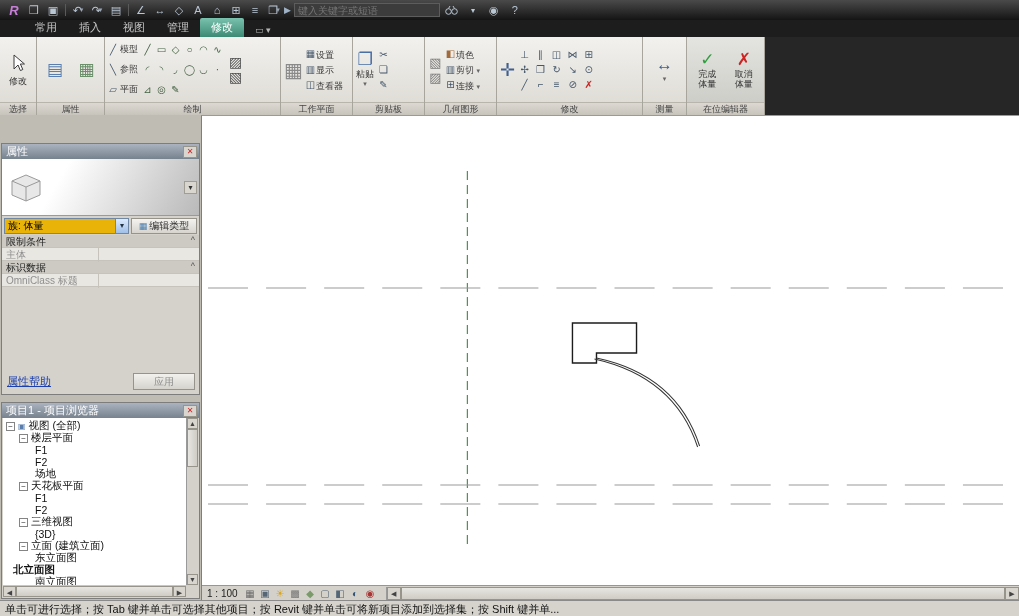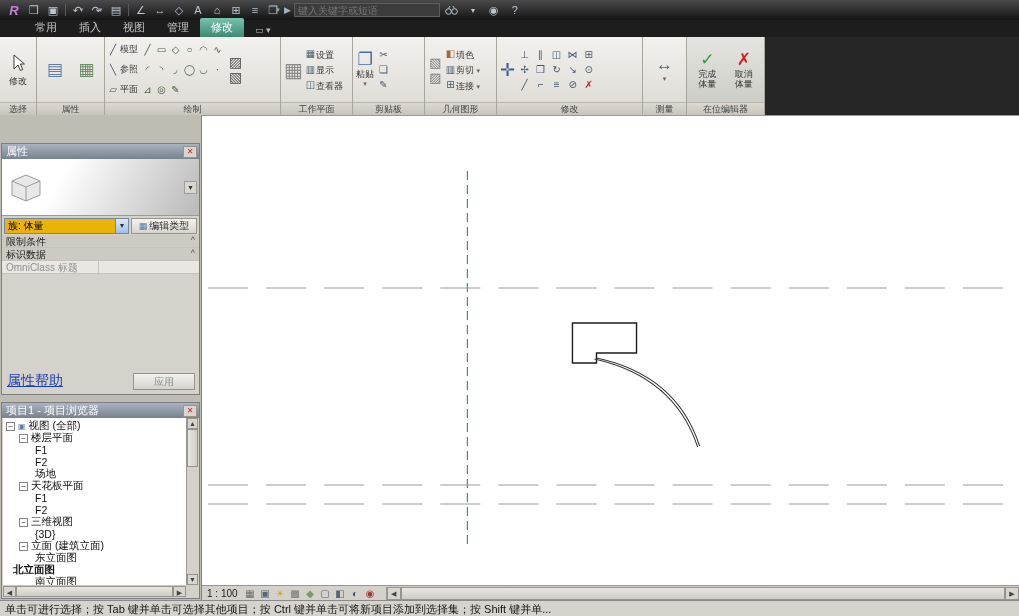--- a/index.html
+++ b/index.html
@@ -70,21 +70,21 @@
   .type-select { flex:1; height:16px; background:#eab308; border:1px solid #6f86a4; display:flex; align-items:center; font-size:10px; padding-left:3px; }
   .type-select .dd { margin-left:auto; width:13px; height:14px; background:linear-gradient(#dceafc,#9fc0e8); border-left:1px solid #6f86a4; font-size:8px; line-height:13px; text-align:center; color:#234; }
   .edit-type { width:66px; height:16px; background:linear-gradient(#f4f3f0,#d7d4ce); border:1px solid #96938b; font-size:10px; display:flex; align-items:center; justify-content:center; gap:2px; color:#333; }
   .prow { height:13px; display:flex; align-items:flex-start; border-bottom:1px solid #c6c3bc; font-size:10px; background:#e9e7e2; }
   .prow.section { background:#cdcac3; color:#1e1e1e; padding:0 4px; justify-content:space-between; }
   .plabel { width:97px; padding-left:4px; border-right:1px solid #c6c3bc; color:#333; white-space:nowrap; overflow:hidden; }
   .pvalue { flex:1; height:100%; display:flex; align-items:center; padding:0 1px; }
   .dim { color:#8f8f8f; }
   .omni-input { width:100%; height:11px; border:1px solid #1a1a1a; background:#fff; font-size:9px; }
   .prop-bottom { position:absolute; bottom:4px; left:5px; right:4px; display:flex; justify-content:space-between; align-items:center; }
-  .help-link { color:#1b3fae; text-decoration:underline; font-size:14px; }
+  .help-link { color:#1b3fae; text-decoration:underline; font-size:11px; }
   .apply-btn { width:62px; height:17px; background:linear-gradient(#f2f1ee,#d6d3cd); border:1px solid #96938b; color:#8d8d8d; font-size:10px; text-align:center; line-height:15px; }
 
   .browser { top:287px; height:197px; }
   .tree-area { position:absolute; top:15px; left:1px; right:13px; bottom:13px; background:#fff; overflow:hidden; padding-top:2px; }
   .titem { height:12px; display:flex; align-items:center; font-size:10.5px; color:#111; white-space:nowrap; }
   .lvl0 { padding-left:3px; } .lvl1 { padding-left:16px; } .lvl2 { padding-left:32px; }
   .expander { width:9px; height:9px; border:1px solid #848484; background:#fff; font-size:8px; line-height:7px; text-align:center; color:#333; margin-right:3px; flex:none; }
   .nicon { font-size:8px; color:#5a7fae; margin-right:3px; }
   .current { font-weight:bold;padding-left:10px; }
   .vscroll { position:absolute; top:15px; right:1px; bottom:13px; width:12px; background:#d4d1ca; border-left:1px solid #9a9a9a; display:flex; flex-direction:column; }
@@ -368,20 +368,24 @@
       </div>
       <div class="edit-type">
         <span style="color:#4a7fae;font-size:9px;">▦</span>
         <span>编辑类型</span>
       </div>
     </div>
     <div class="prow section">
       <span>限制条件</span>
       <span style="font-size:9px;color:#555;">^</span>
     </div>
+    <div class="prow">
+      <span class="plabel dim">主体</span>
+      <span class="pvalue"></span>
+    </div>
     <div class="prow section">
       <span>标识数据</span>
       <span style="font-size:9px;color:#555;">^</span>
     </div>
     <div class="prow">
       <span class="plabel dim">OmniClass 标题</span>
       <span class="pvalue"></span>
     </div>
     <div class="prop-bottom">
       <span class="help-link">属性帮助</span>
@@ -453,13 +457,13 @@
     <div class="bh-scroll">
       <span class="sbtn">◀</span>
       <span class="bh-thumb"></span>
       <span class="sbtn">▶</span>
     </div>
     <div class="corner"></div>
   </div>
 
 </div>
 
-<div class="statusbar">单击可进行选择；按 Tab 键并单击可选择其他项目；按 Ctrl 键并单击可将新项目添加到选择集；按 Shift 键并单...</div>
+<div class="statusbar">单击可进行选择；按 Tab 键并单击可选择其他项目；按 Revit 键并单击可将新项目添加到选择集；按 Shift 键并单...</div>
 
 </body></html>

